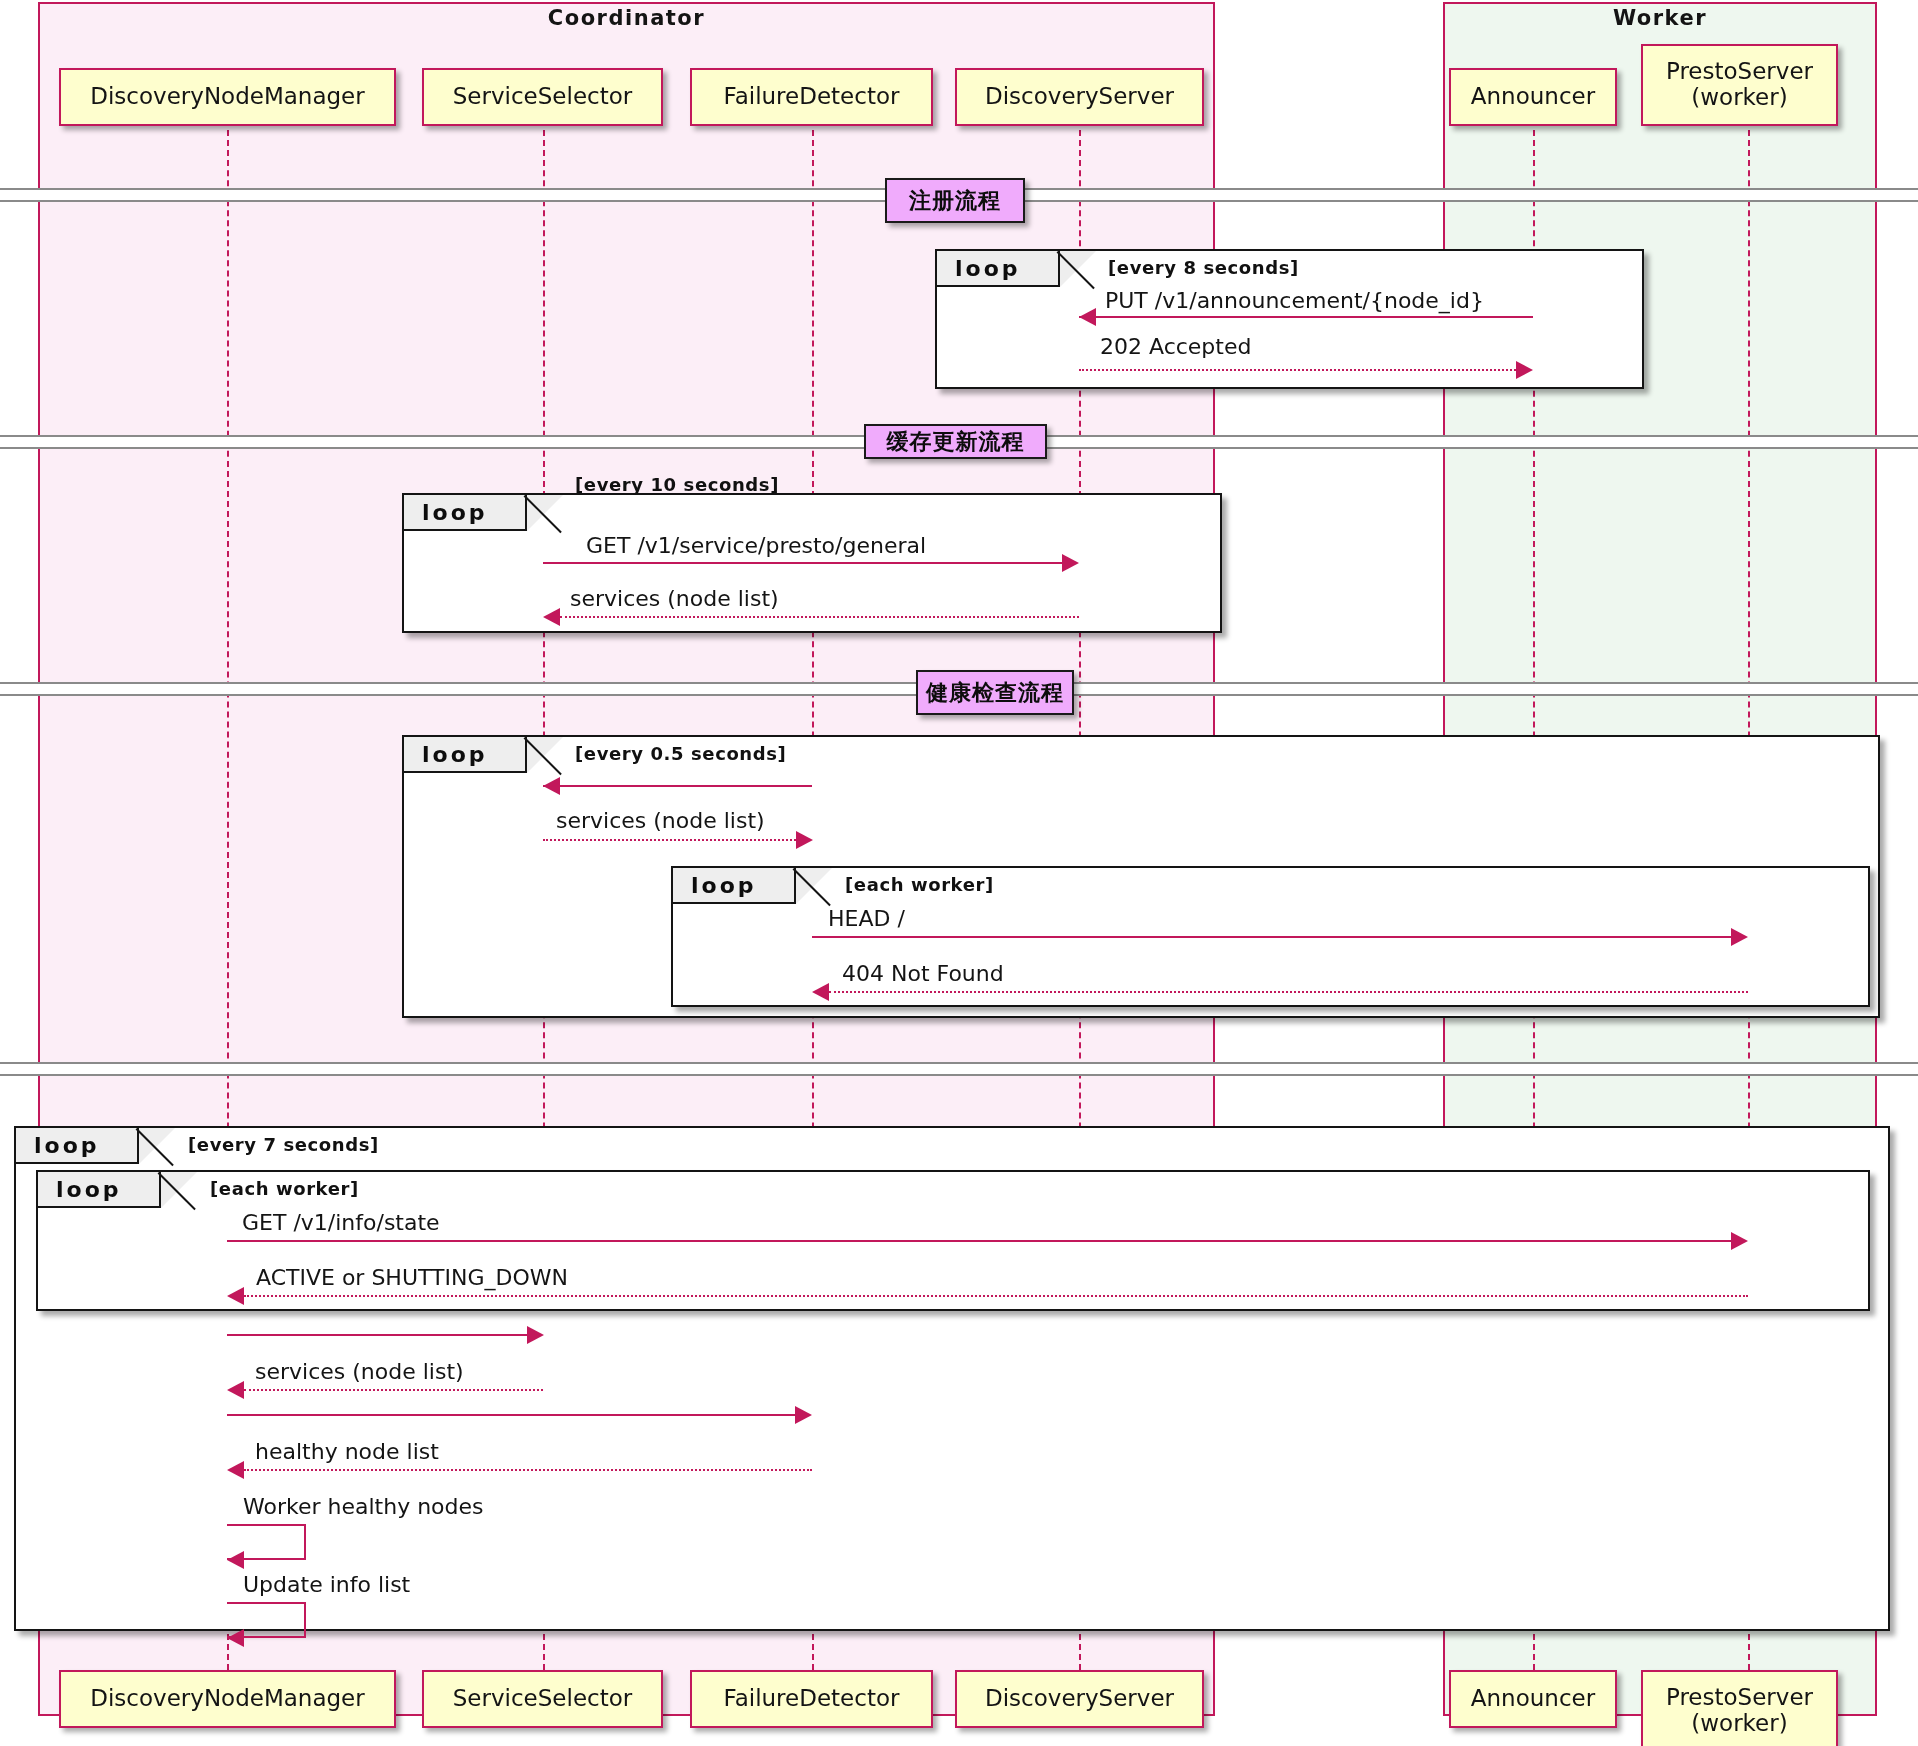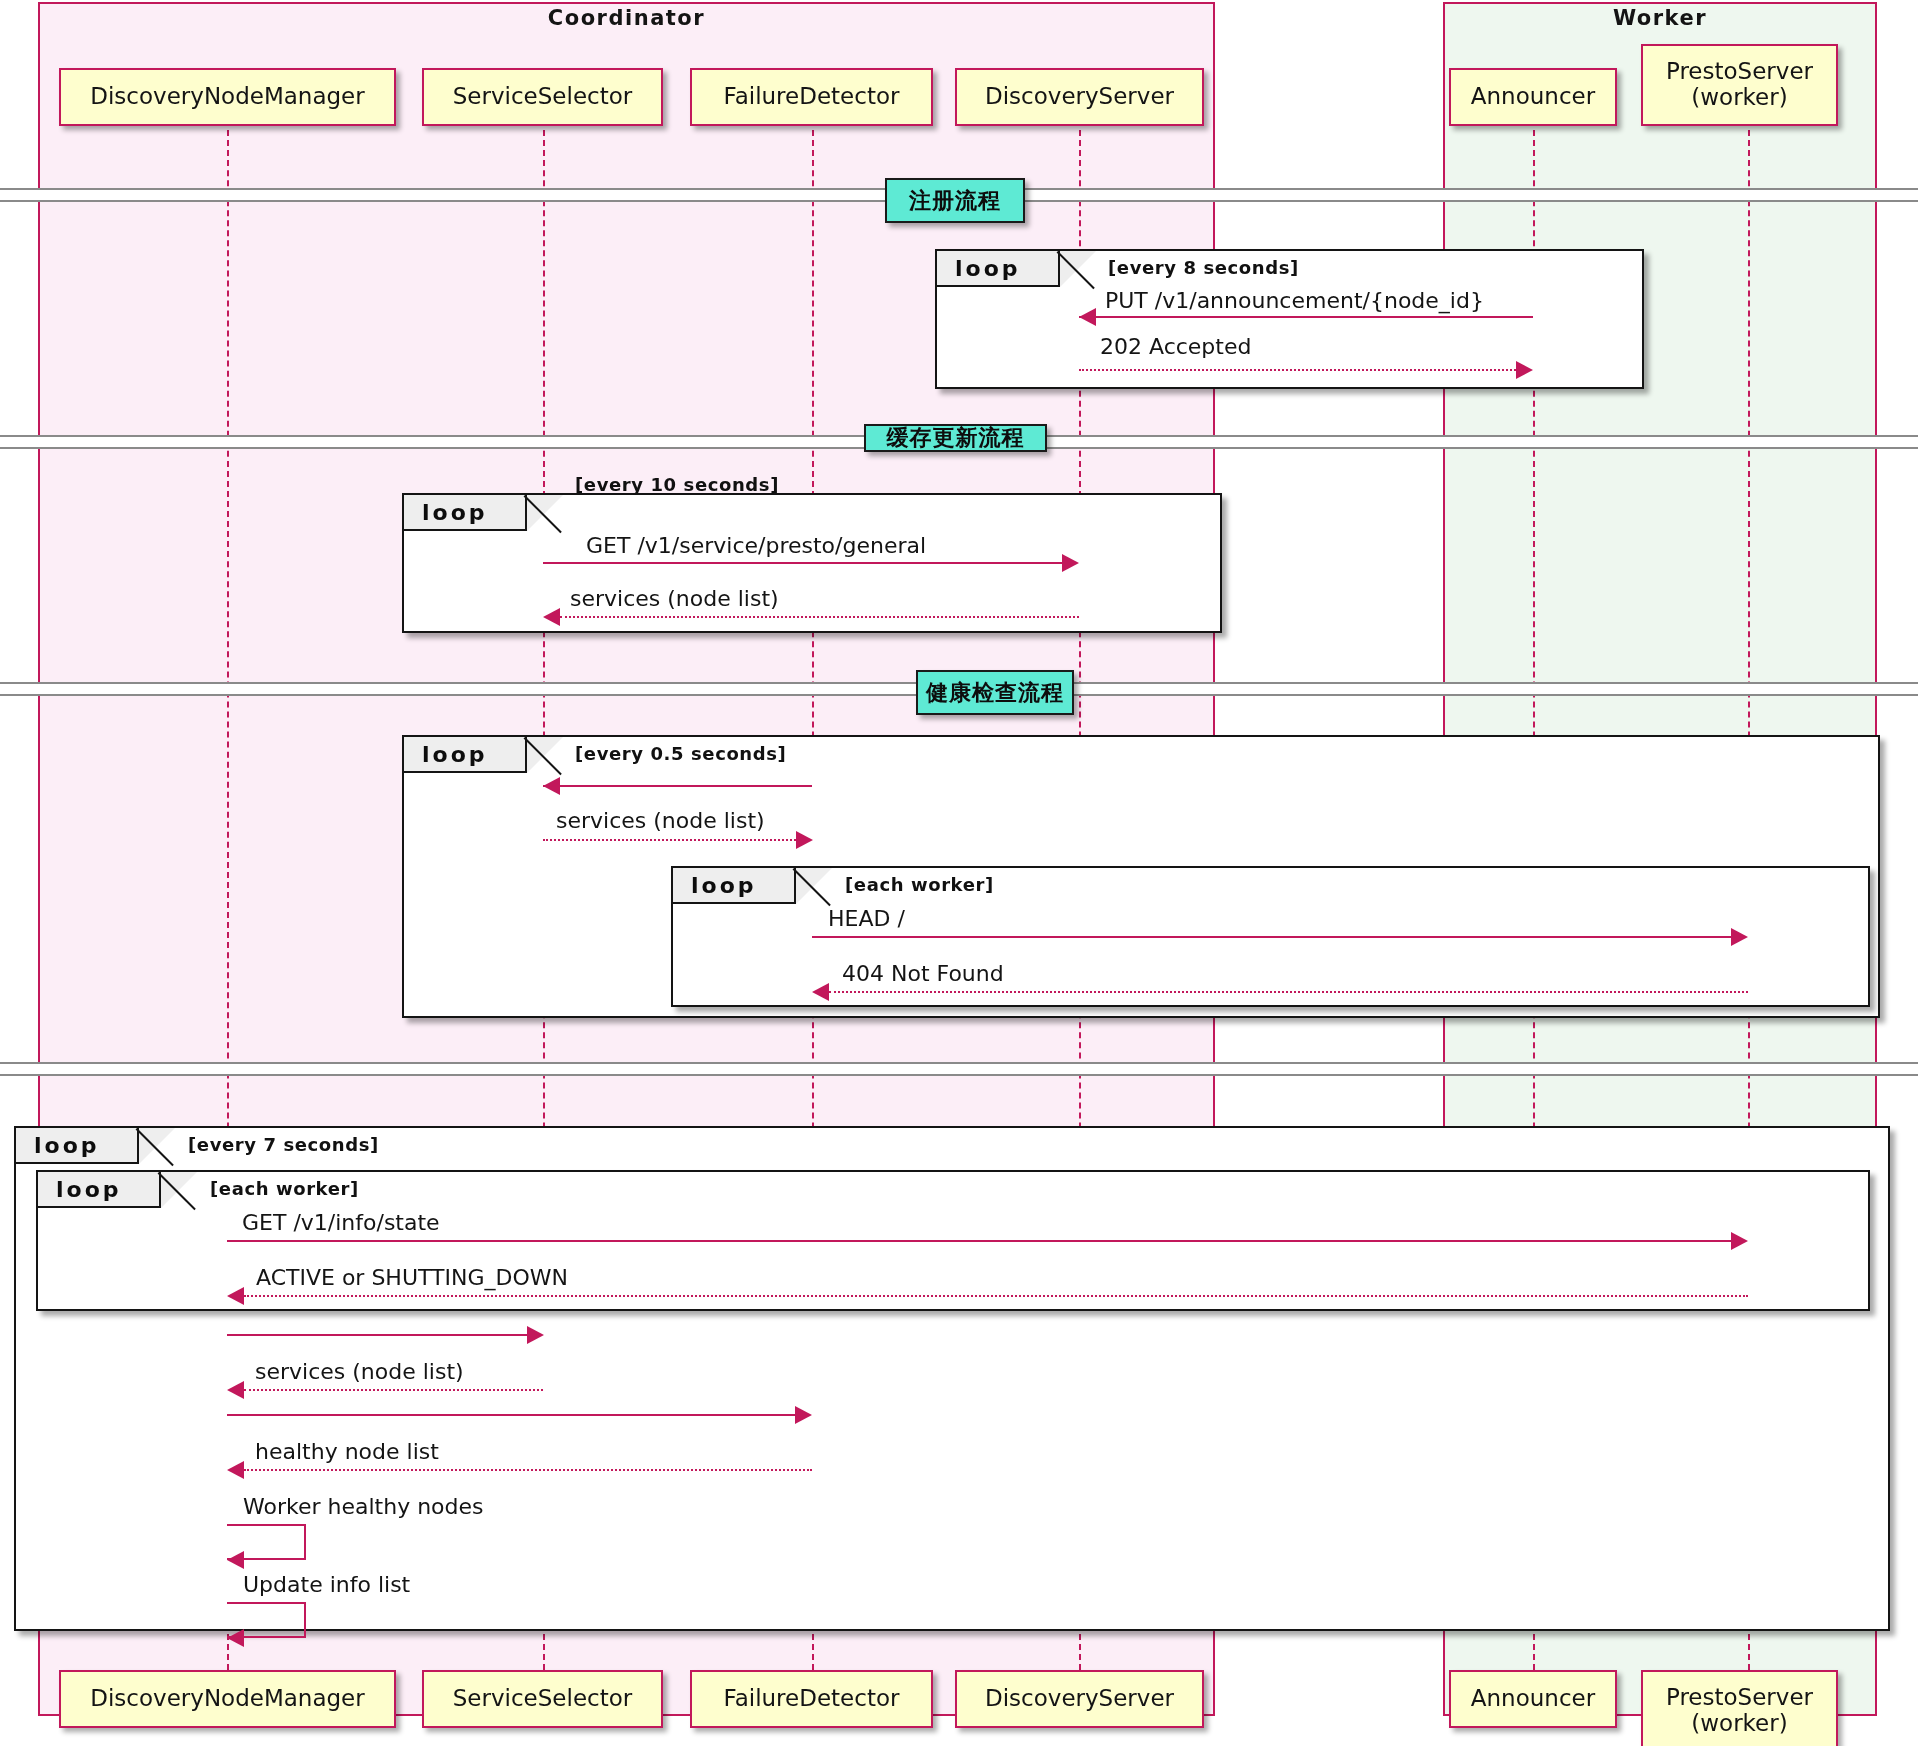--- a/index.html
+++ b/index.html
@@ -16,21 +16,21 @@
                box-sizing:border-box;display:flex;align-items:center;justify-content:center;
                font-size:23px;color:#141414;text-align:center;line-height:1.12;
                box-shadow:4px 4px 5px rgba(0,0,0,0.33);}
 
   
   .lifeline{position:absolute;width:0;border-left:2px dashed #C2185B;}
 
   
   .divider-rail{position:absolute;left:0;width:1918px;height:10px;
                 border-top:2px solid #8A8A8A;border-bottom:2px solid #8A8A8A;background:#fff;}
-  .divider-label{position:absolute;background:#5eead4;border:2px solid #1A1A1A;
+  .divider-label{position:absolute;background:#f0abfc;border:2px solid #1A1A1A;
                  box-sizing:border-box;font-weight:bold;font-size:22px;color:#0d0d0d;
                  display:flex;align-items:center;justify-content:center;
                  letter-spacing:1px;box-shadow:4px 4px 5px rgba(0,0,0,0.33);white-space:nowrap;padding:0 12px;}
 
   
   .frame{position:absolute;border:2px solid #141414;box-sizing:border-box;background:transparent;
          box-shadow:5px 5px 5px rgba(0,0,0,0.33);}
   .frame-inner-bg{position:absolute;background:#FFFFFF;}
   .frame-tab{position:absolute;background:#EEEEEE;border-right:2px solid #141414;
              border-bottom:2px solid #141414;box-sizing:border-box;
@@ -97,21 +97,21 @@
 
   <div class="msg-label" style="left:1105px;top:288px;">PUT /v1/announcement/{node_id}</div>
   <div class="msg-line" style="left:1079px;top:316px;width:454px;"></div>
   <div class="arrow arrow-l" style="left:1079px;top:308px;"></div>
 
   <div class="msg-label" style="left:1100px;top:334px;">202 Accepted</div>
   <div class="msg-line dotted" style="left:1079px;top:369px;width:437px;"></div>
   <div class="arrow arrow-r" style="left:1516px;top:361px;"></div>
 
   <div class="divider-rail" style="top:435px;"></div>
-  <div class="divider-label" style="left:864px;top:424px;width:183px;height:28px;">缓存更新流程</div>
+  <div class="divider-label" style="left:864px;top:424px;width:183px;height:35px;">缓存更新流程</div>
 
   <div class="frame-inner-bg" style="left:402px;top:493px;width:820px;height:140px;"></div>
   <div class="frame" style="left:402px;top:493px;width:820px;height:140px;"></div>
   <div class="frame-tab" style="left:404px;top:495px;width:123px;height:36px;">loop</div>
   <div class="frame-cond" style="left:575px;top:474px;">[every 10 seconds]</div>
 
   <div class="msg-label" style="left:586px;top:533px;">GET /v1/service/presto/general</div>
   <div class="msg-line" style="left:543px;top:562px;width:519px;"></div>
   <div class="arrow arrow-r" style="left:1062px;top:554px;"></div>
 

